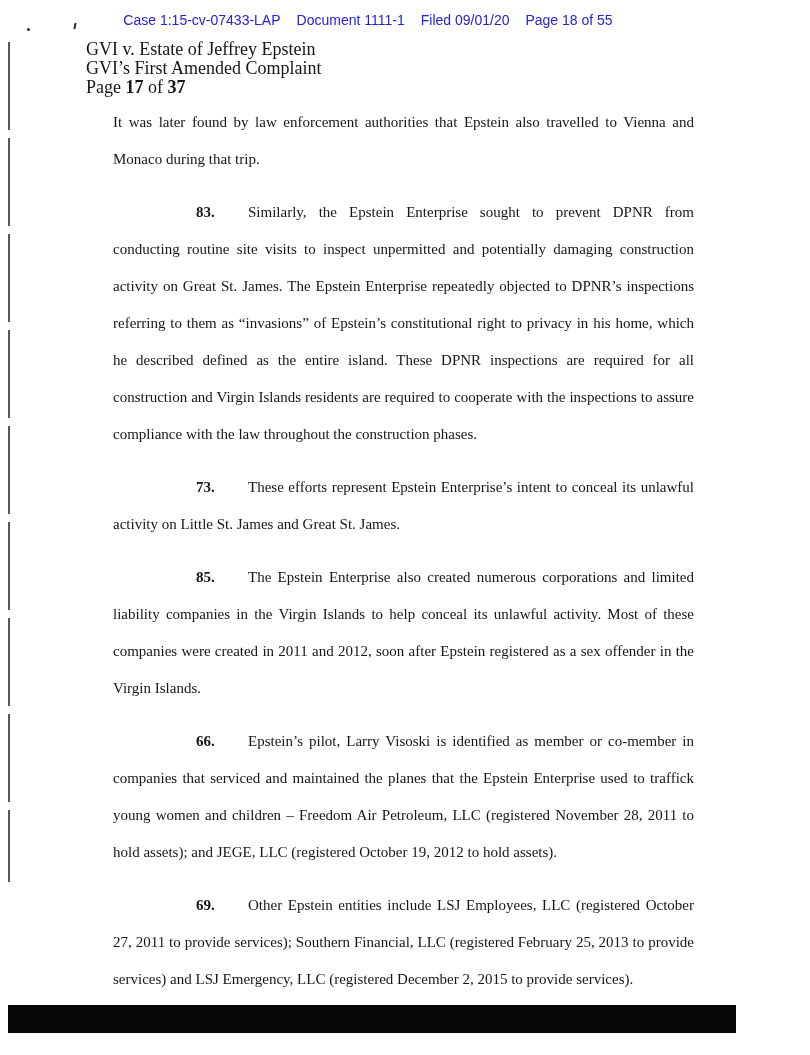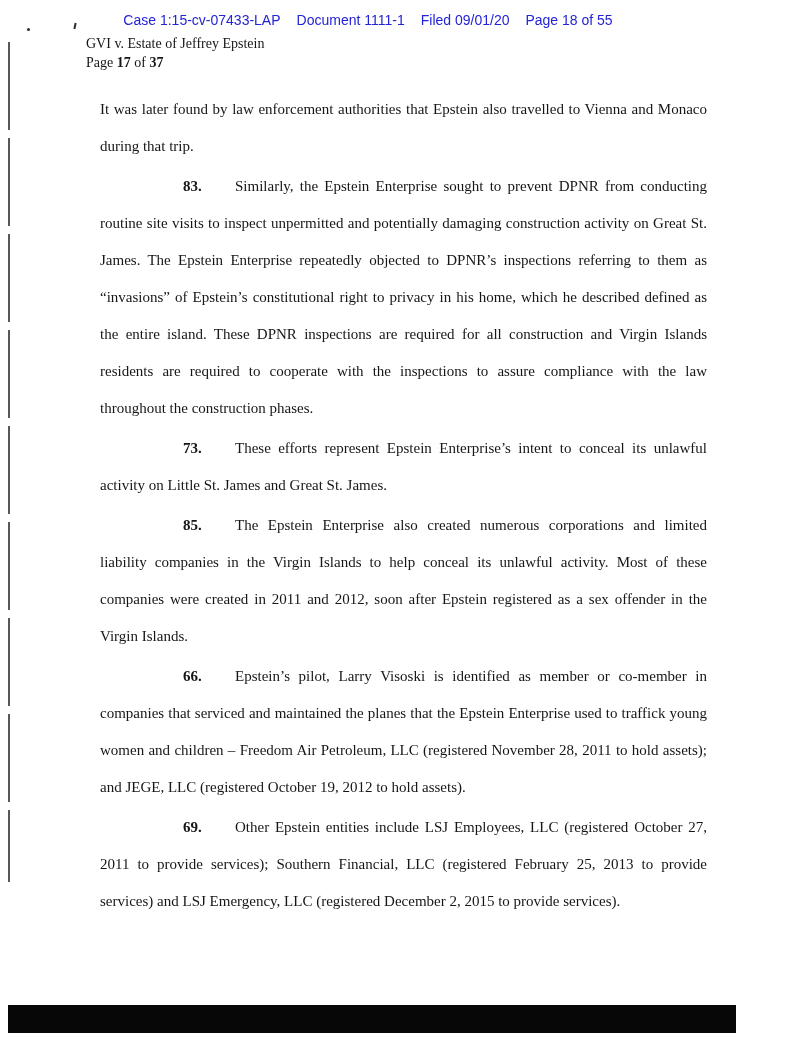--- a/index.html
+++ b/index.html
@@ -27,37 +27,37 @@
     font-family: "Liberation Sans", "DejaVu Sans", sans-serif;
     font-size: 14px;
     color: #2323d8;
     white-space: nowrap;
   }
   .stamp span + span { margin-left: 16px; }
 
   
   .header {
     position: absolute;
-    top: 34px;
+    top: 40px;
     left: 86px;
-    font-size: 14px;
+    font-size: 18px;
     line-height: 19px;
   }
 
   
   .body-text {
     position: absolute;
     top: 88px;
     left: 97px;
     width: 613px;
     font-size: 15px;
     line-height: 37px;
     text-align: justify;
   }
-  .body-text p { margin: 3px; }
+  .body-text p { margin: 16px; }
   .body-text p.numbered { text-indent: 83px; }
   .pnum {
     display: inline-block;
     width: 52px;
     text-indent: 0;
     font-weight: bold;
   }
 
   
   .artifact { position: absolute; }
@@ -105,20 +105,21 @@
   <div class="artifact speck-dot"></div>
   <div class="artifact speck-tick"></div>
   <div class="artifact left-line"></div>
 
   <div class="stamp" style="color: rgb(35, 35, 216);">
     <span>Case 1:15-cv-07433-LAP</span><span>Document 1111-1</span><span>Filed 09/01/20</span><span>Page 18 of 55</span>
   </div>
 
   <div class="header">
     <div>GVI v. Estate of Jeffrey Epstein</div>
+    <div>GVI’s First Amended Complaint</div>
     <div><span>Page </span><b>17</b><span> of </span><b>37</b></div>
   </div>
 
   <div class="body-text">
     <p class="continuation">It was later found by law enforcement authorities that Epstein also travelled to Vienna and Monaco during that trip.</p>
 
     <p class="numbered"><span class="pnum">83.</span><span>Similarly, the Epstein Enterprise sought to prevent DPNR from conducting routine site visits to inspect unpermitted and potentially damaging construction activity on Great St. James. The Epstein Enterprise repeatedly objected to DPNR’s inspections referring to them as “invasions” of Epstein’s constitutional right to privacy in his home, which he described defined as the entire island.  These DPNR inspections are required for all construction and Virgin Islands residents are required to cooperate with the inspections to assure compliance with the law throughout the construction phases.</span></p>
 
     <p class="numbered"><span class="pnum">73.</span><span>These efforts represent Epstein Enterprise’s intent to conceal its unlawful activity on Little St. James and Great St. James.</span></p>
 

